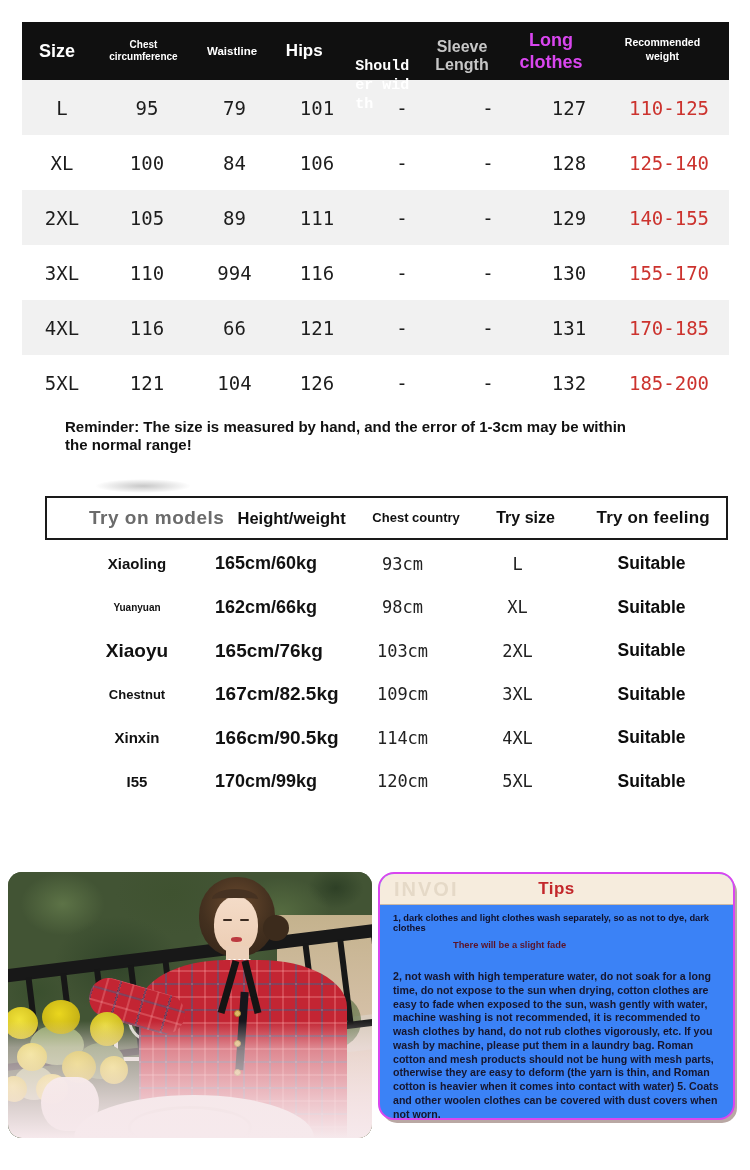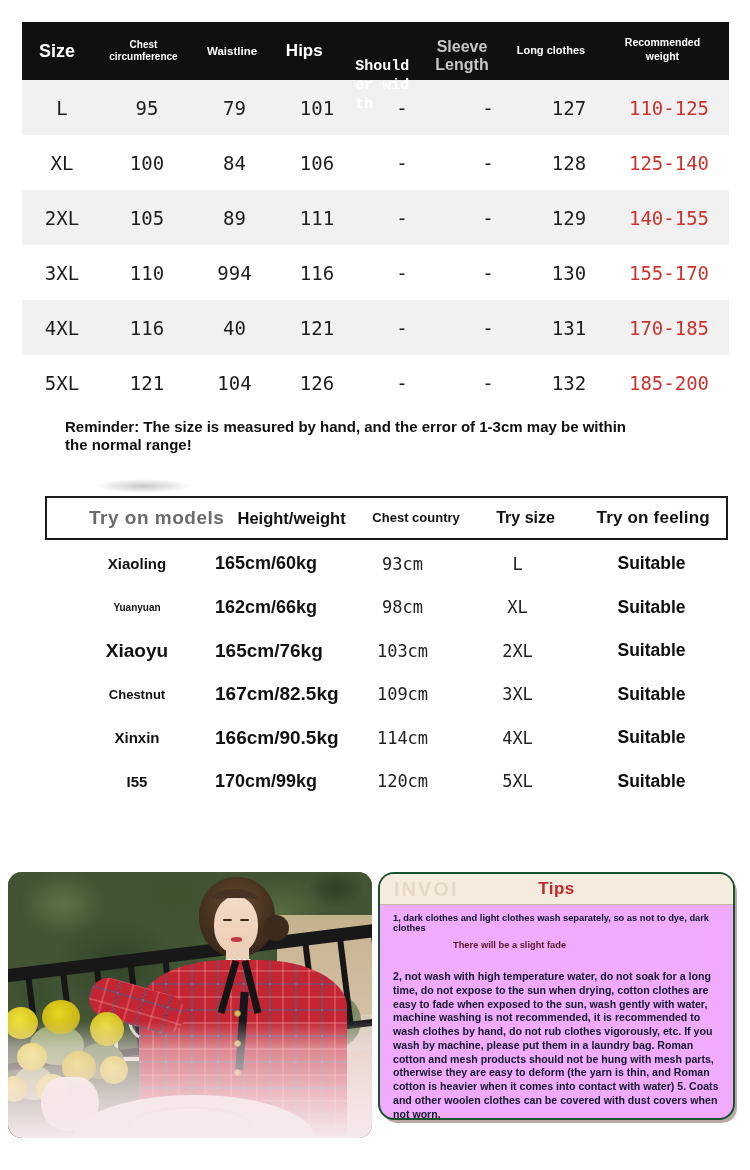--- a/index.html
+++ b/index.html
@@ -16,21 +16,21 @@
   .c4{width:90px;} .c5{width:82px;} .c6{width:80px;} .c7{width:120px;}
   .hc{color:#fff;font-weight:bold;}
   .hc.c0{font-size:18px;}
   .hc.c1{font-size:10px;line-height:1.25;padding:0 12px;}
   .hc.c2{font-size:11.5px;}
   .hc.c3{font-size:17px;}
   .hc.c4{position:relative;font-family:Liberation Mono, monospace;}
   .shoulder-label{position:absolute;left:16px;top:36px;width:58px;color:#ffffff;
      font-size:15px;font-weight:bold;line-height:1.25;text-align:left;word-break:break-all;z-index:5;}
   .hc.c5{font-size:16px;color:#c7c7c7;line-height:1.15;padding:10px 8px 0 8px;}
-  .hc.c6{font-size:11px;color:#ffffff;line-height:1.25;padding:1px 10px;}
+  .hc.c6{font-size:18px;color:#d946ef;line-height:1.25;padding:1px 10px;}
   .hc.c7{font-size:10.5px;line-height:1.3;padding:0 14px;align-items:flex-start;padding-top:14px;}
   .td{font-family:"DejaVu Sans Mono", monospace;font-size:19px;color:#1d1d1d;}
   .td.c7{color:#cc332e;}
 
   .reminder{position:absolute;left:65px;top:418px;width:575px;font-size:15px;font-weight:bold;
      color:#111;line-height:1.22;}
 
   
   .smudge{position:absolute;left:95px;top:479px;width:96px;height:14px;border-radius:50%;
      background:radial-gradient(closest-side,#9a9a9a,rgba(200,200,200,0));opacity:.55;}
@@ -112,21 +112,21 @@
   .ph-vase{left:9%;top:77%;width:58px;height:54px;opacity:.96;
      background:linear-gradient(180deg,#f6f2ee,#e7e0da);border-radius:42% 42% 48% 48%/55% 55% 60% 60%;}
   .ph-table{left:18%;top:84%;width:66%;height:32%;background:#efece7;border-radius:50%;}
   .ph-plate{left:33%;top:88%;width:34%;height:16%;border:3px solid #ddd8d0;border-radius:50%;
      background:#f4f1ec;box-sizing:border-box;}
   .ph-overlay{inset:0;background:linear-gradient(180deg,rgba(247,229,233,0) 56%,
      rgba(247,229,233,.5) 66%,rgba(247,231,235,.82) 86%,#f6e9ec 100%);}
 
   
   .tips{position:absolute;left:378px;top:872px;width:357px;height:248px;box-sizing:border-box;
-     border:2px solid #14532d;border-radius:16px;background:#f0abfc;
+     border:2px solid #d946ef;border-radius:16px;background:#3b82f6;
      box-shadow:3px 4px 0 -1px #b9a8a4;overflow:hidden;}
   .tips-head{position:relative;height:30px;background:#f6ecdd;border-bottom:1px solid #cbb9a6;
      display:flex;align-items:center;justify-content:center;}
   .tips-title{color:#c3272b;font-size:17px;font-weight:900;letter-spacing:.5px;}
   .tips-watermark{position:absolute;left:14px;top:4px;font-size:20px;font-weight:900;
      color:rgba(170,150,125,.22);letter-spacing:2px;}
   .tips-body{padding:8px 13px 0 13px;color:#16162e;}
   .tips-line1{font-size:9.3px;font-weight:bold;color:#10102a;}
   .tips-line2{font-size:9.3px;font-weight:bold;color:#5a1428;margin:7px 0 20px 60px;}
   .tips-para{font-size:10.6px;font-weight:bold;line-height:1.3;color:#16162e;text-align:left;}
@@ -187,21 +187,21 @@
       <div class="td c2">994</div>
       <div class="td c3">116</div>
       <div class="td c4">-</div>
       <div class="td c5">-</div>
       <div class="td c6">130</div>
       <div class="td c7">155-170</div>
     </div>
     <div class="st-row alt">
       <div class="td c0">4XL</div>
       <div class="td c1">116</div>
-      <div class="td c2">40</div>
+      <div class="td c2">66</div>
       <div class="td c3">121</div>
       <div class="td c4">-</div>
       <div class="td c5">-</div>
       <div class="td c6">131</div>
       <div class="td c7">170-185</div>
     </div>
     <div class="st-row">
       <div class="td c0">5XL</div>
       <div class="td c1">121</div>
       <div class="td c2">104</div>

